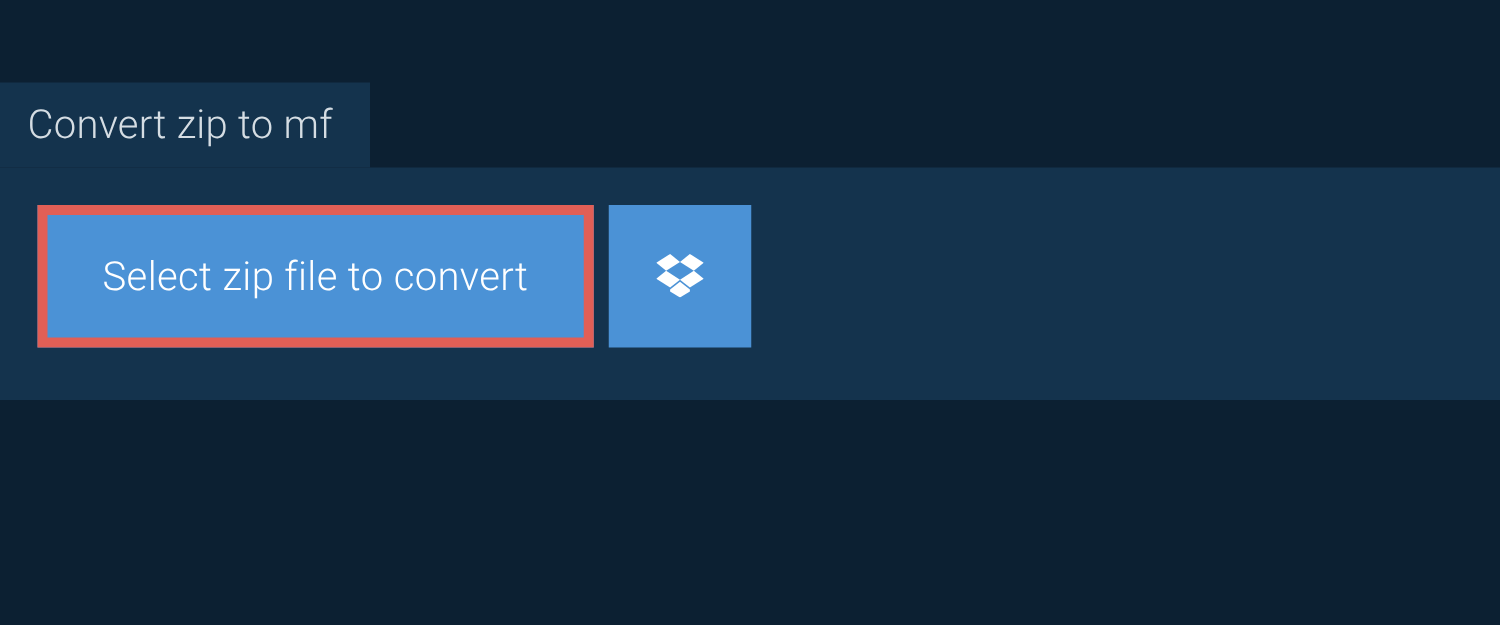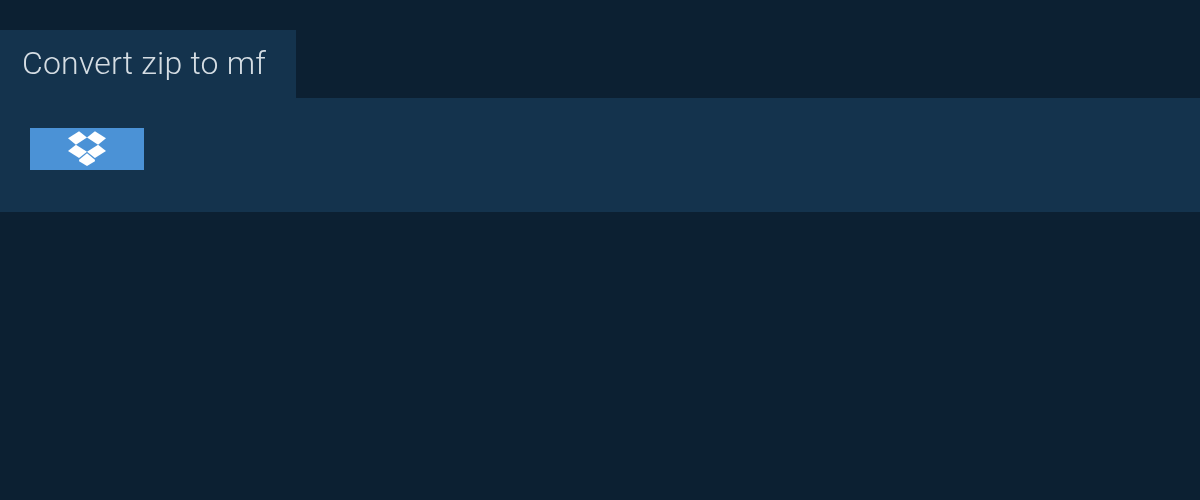--- a/index.html
+++ b/index.html
@@ -10,21 +10,21 @@
     body {
       width: 1200px;
       height: 500px;
       background: #0c2032;
       font-family: -apple-system, BlinkMacSystemFont, "Segoe UI", Roboto, "Helvetica Neue", Arial, sans-serif;
       font-weight: 300;
       overflow: hidden;
     }
     .tab-bar {
       display: flex;
-      padding-top: 30px;
+      padding-top: 66px;
       border-radius: 28px;
     }
     .tab {
       background: #14334d;
       color: #d5dde3;
       font-size: 32px;
       font-weight: 300;
       padding: 14px 30px 16px 22px;
       letter-spacing: 0.2px;
     }
@@ -69,20 +69,23 @@
 <body>
 
 <div class="tab-bar">
   <div class="tab">
     <span>Convert zip to mf</span>
   </div>
 </div>
 
 <div class="panel">
   <div class="button-row">
+    <div class="select-button">
+      <span>Select zip file to convert</span>
+    </div>
     <div class="dropbox-button">
       <span>
         <svg viewBox="0 0 48 48" xmlns="http://www.w3.org/2000/svg">
           <path d="M14 4 L0 13 L10 21 L24 12 Z"></path>
           <path d="M34 4 L48 13 L38 21 L24 12 Z"></path>
           <path d="M0 29 L14 38 L24 30 L10 21 Z"></path>
           <path d="M48 29 L34 38 L24 30 L38 21 Z"></path>
           <path d="M24 32 L14 40 L14 42 L24 48 L34 42 L34 40 Z"></path>
         </svg>
       </span>

